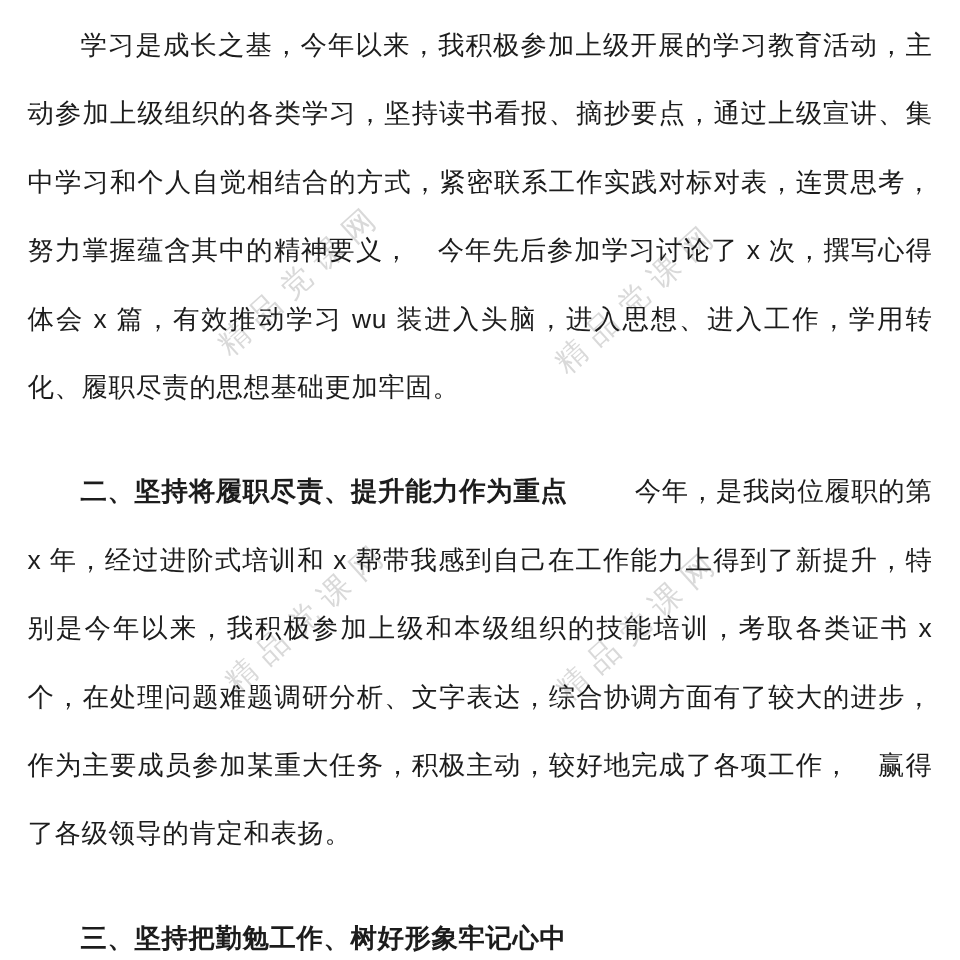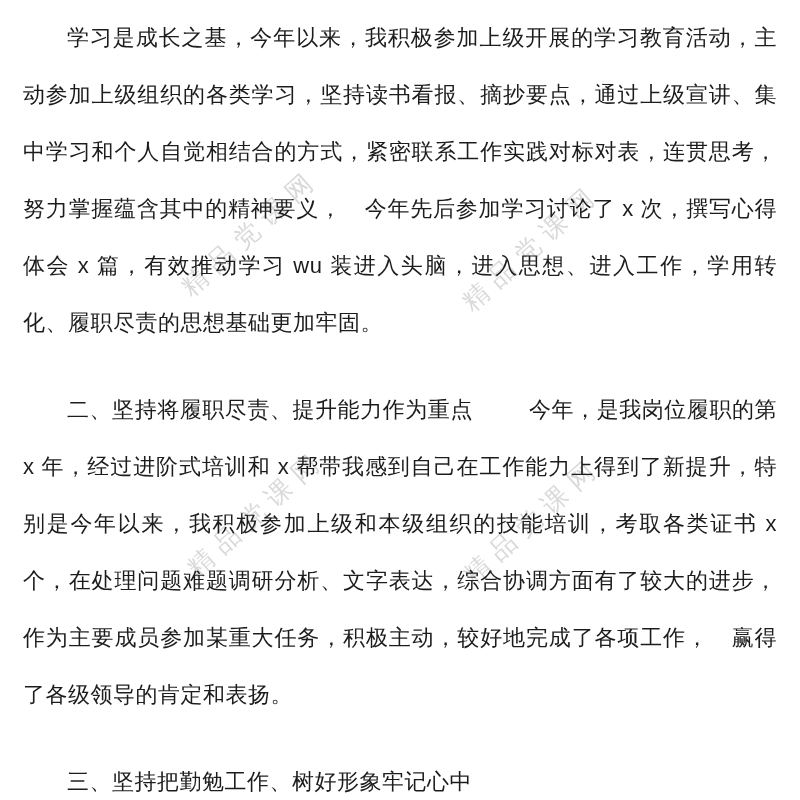--- a/index.html
+++ b/index.html
@@ -43,21 +43,21 @@
   .content {
     position: relative;
     z-index: 1;
   }
   .content p {
     margin: 0 0 30px 0;
     text-indent: 2em;
     text-align: justify;
   }
   .heading-inline, .heading-line {
-    font-weight: normal;
+    font-weight: bold;
   }
   .gap {
     display: inline-block;
     width: 56px;
     height: 1px;
   }
 </style>
 </head>
 <body>
 

